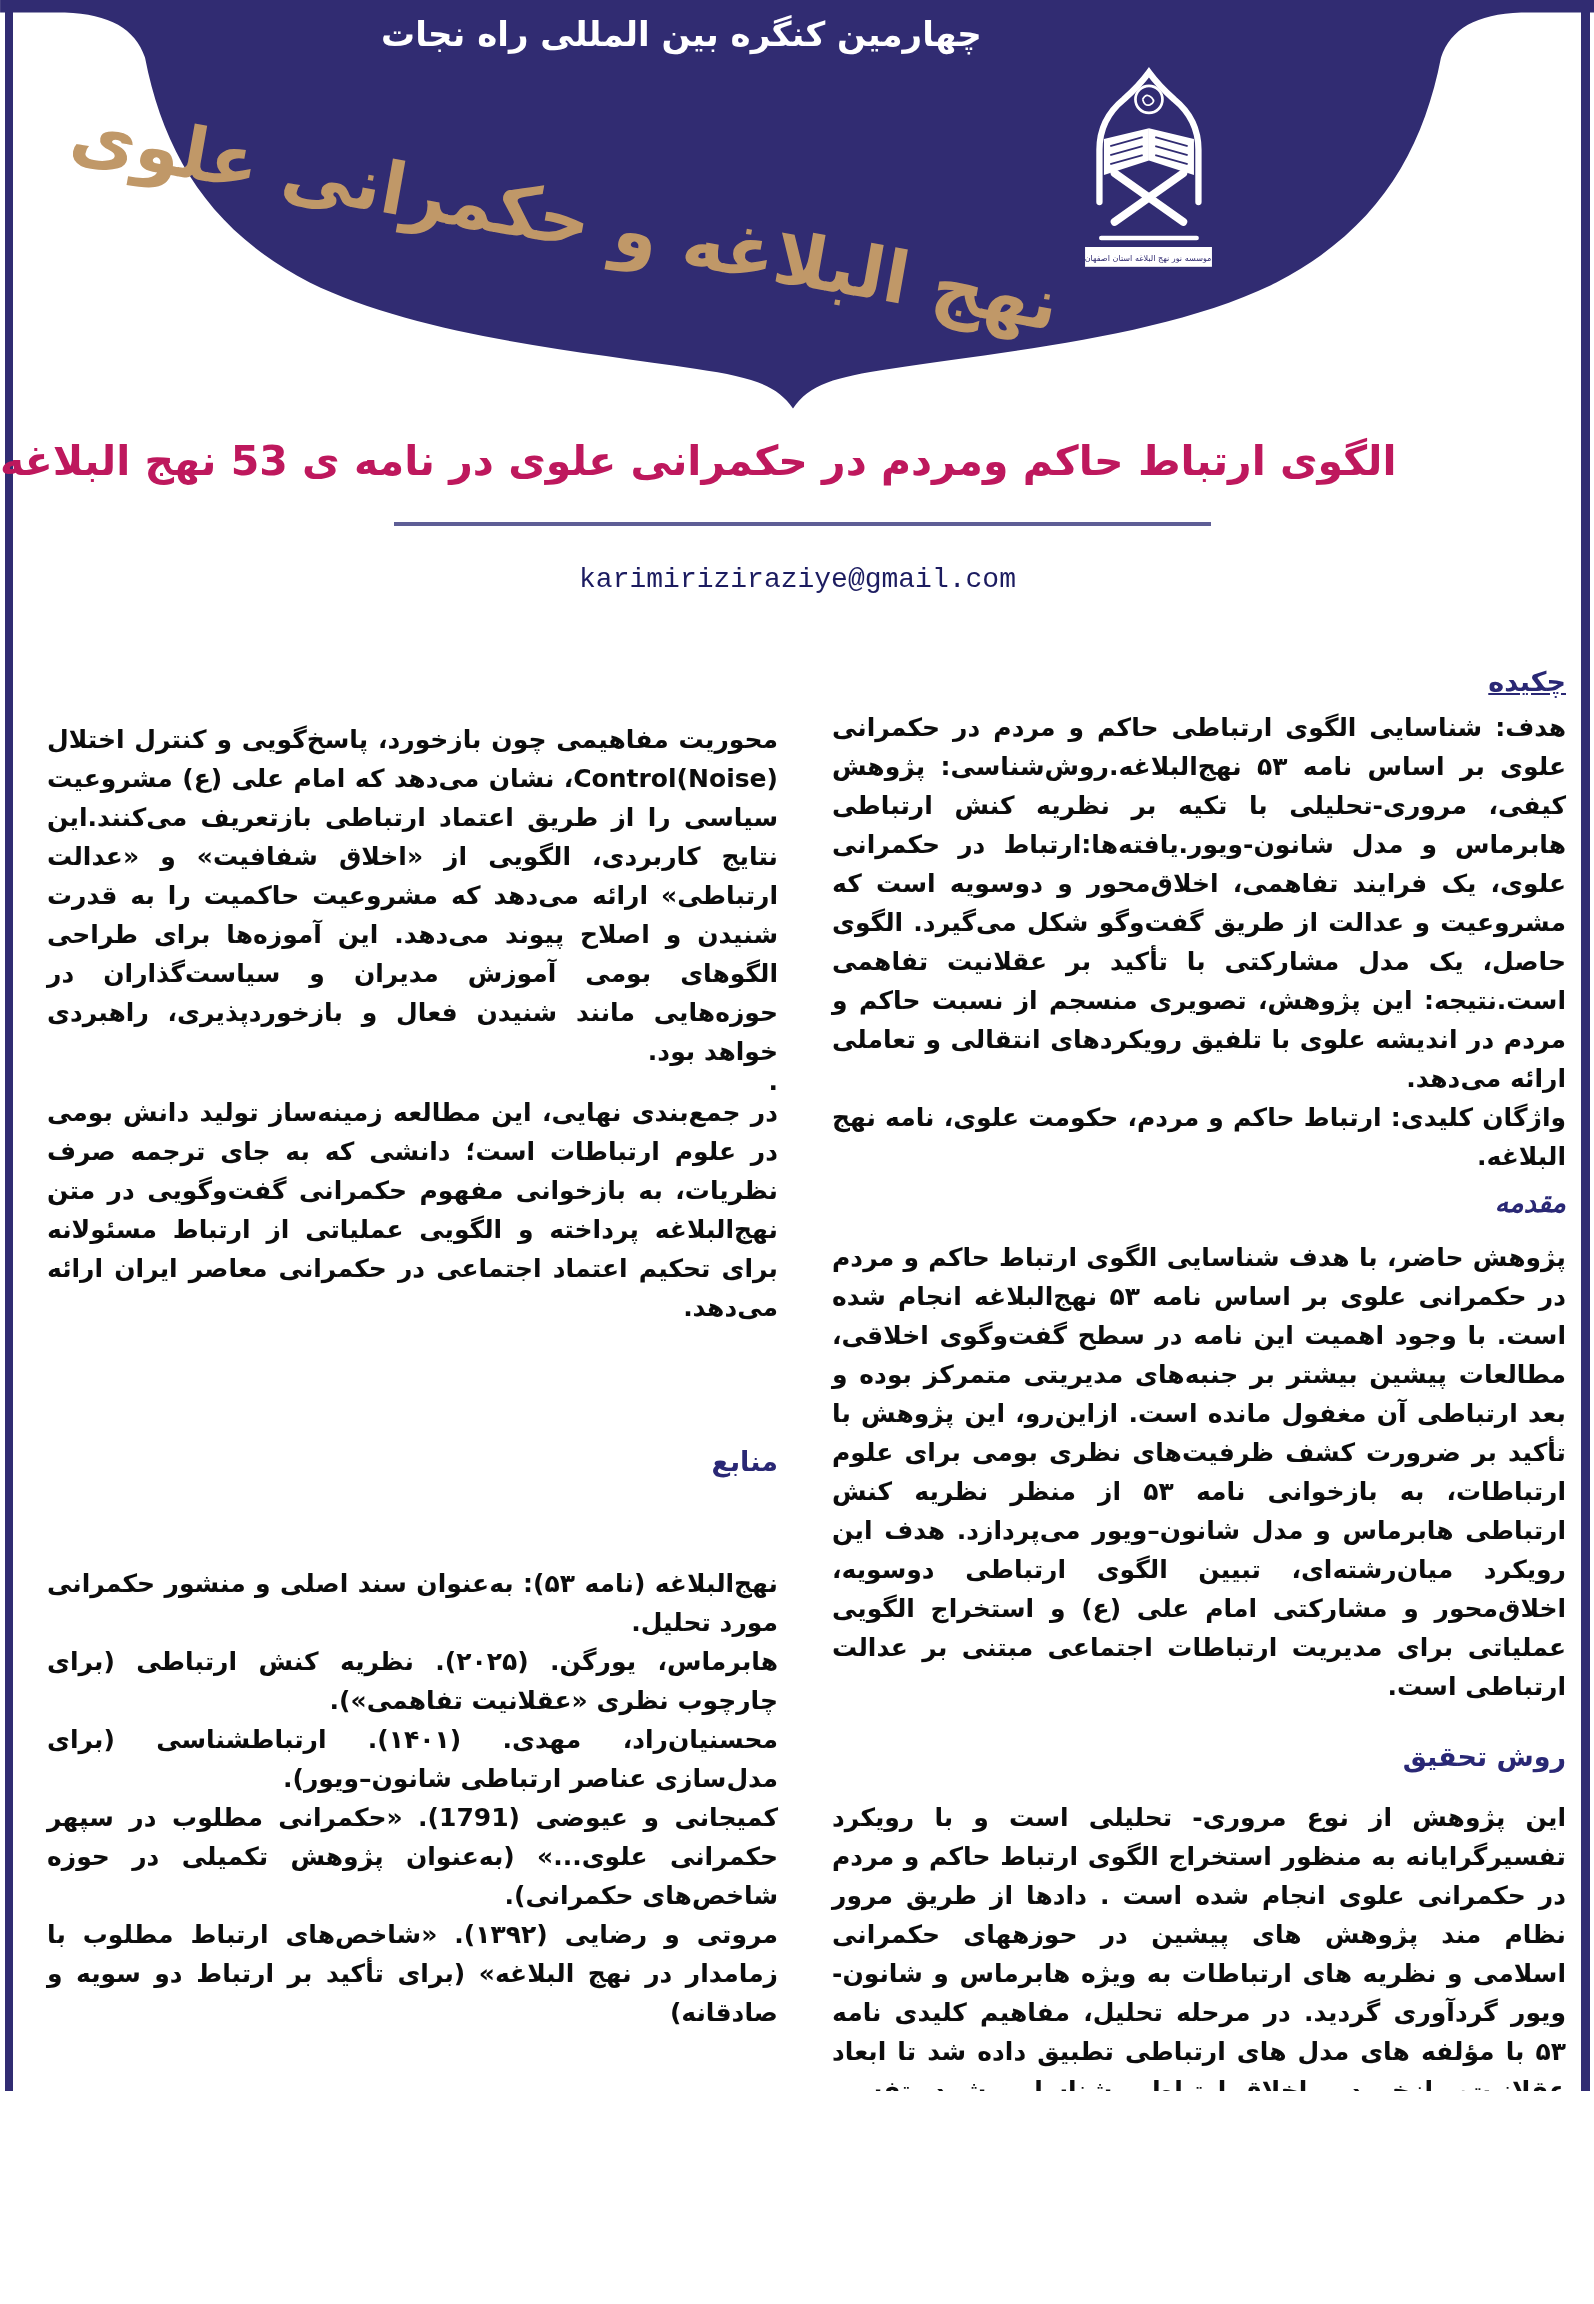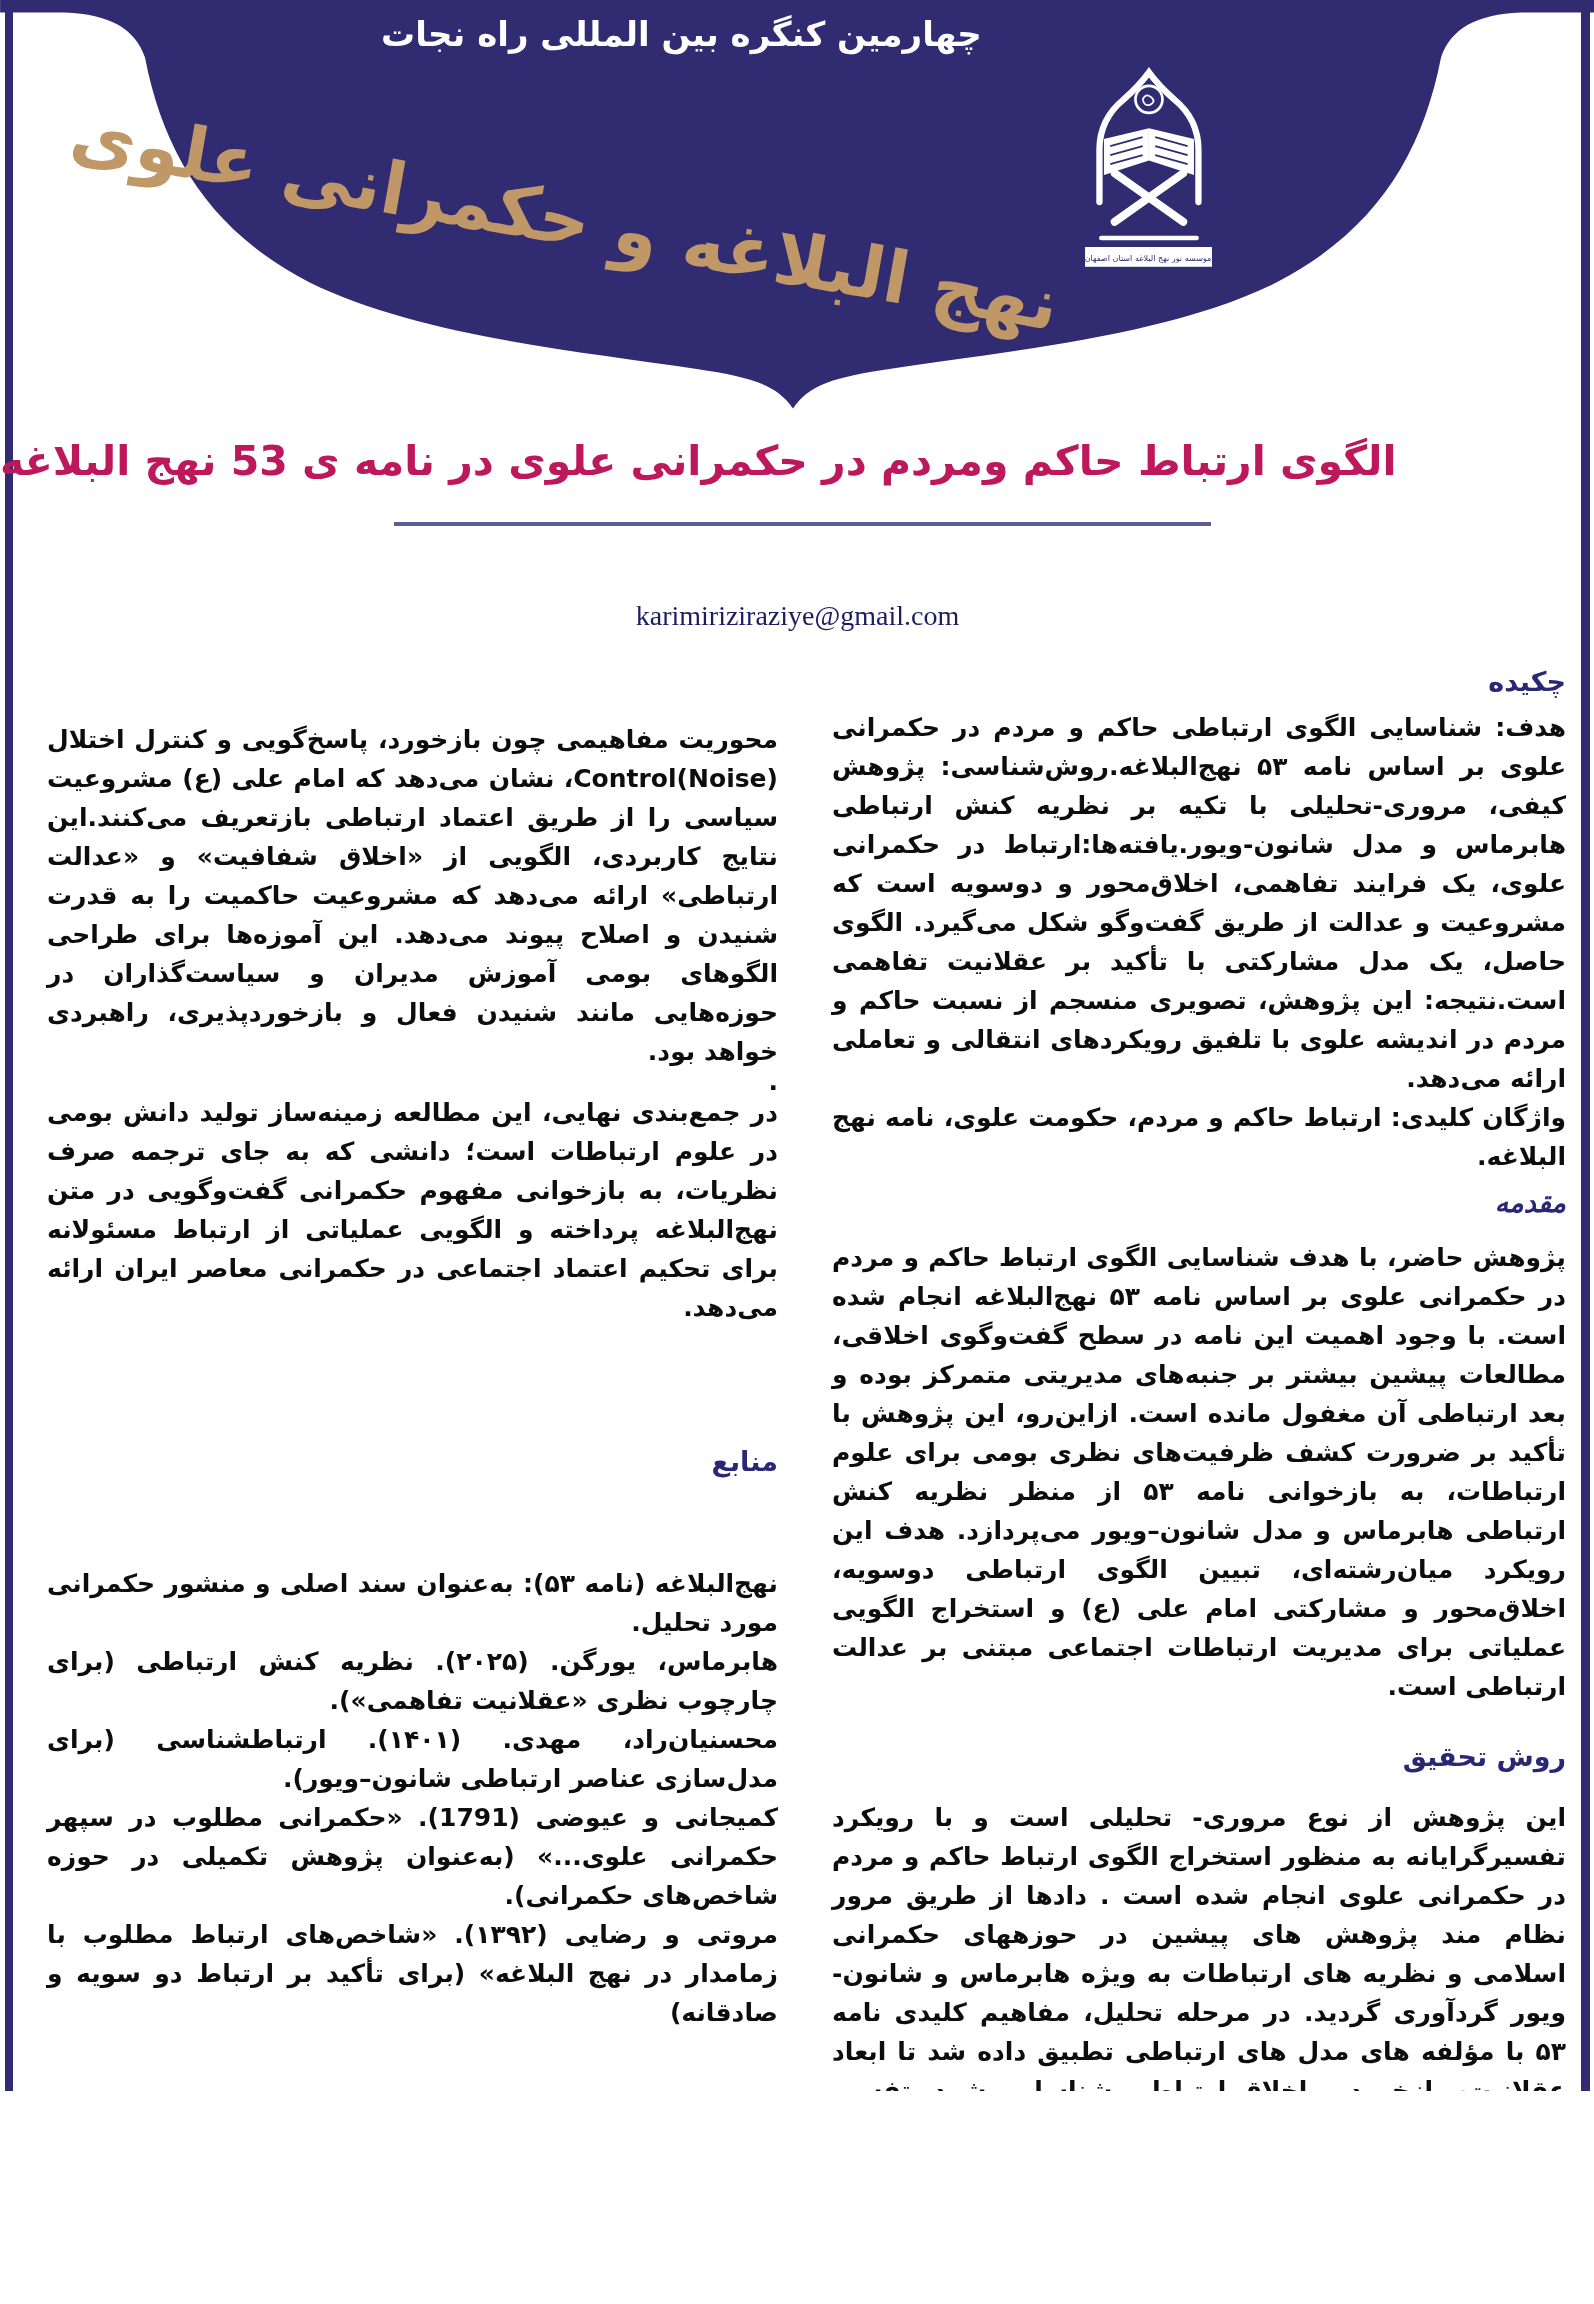--- a/index.html
+++ b/index.html
@@ -19,31 +19,31 @@
         display:flex;align-items:center;justify-content:center;transform:rotate(10deg);
         color:#c09868;font-size:72px;font-weight:bold;white-space:nowrap;}
   .logo-svg{position:absolute;top:67px;left:1074px;}
 
   
   .article-title{position:absolute;top:437px;left:0;width:1595px;text-align:left;
         font-size:41px;font-weight:bold;color:#be185d;white-space:nowrap;}
   .title-underline{position:absolute;top:522px;left:394px;width:817px;height:3.6px;background:#5e5e96;}
   .author{position:absolute;top:562px;left:0;width:1595px;text-align:center;
         font-size:26px;font-weight:bold;color:#24247e;}
-  .email{position:absolute;top:600px;left:0;width:1595px;text-align:center;direction:ltr;
-        font-size:28px;font-family:Liberation Serif, serif;color:#1c1c60;}
+  .email{position:absolute;top:564px;left:0;width:1595px;text-align:center;direction:ltr;
+        font-size:28px;font-family:Liberation Mono, monospace;color:#1c1c60;}
 
   
   .col{position:absolute;font-size:25px;font-weight:bold;color:#0d0d0d;line-height:39px;
         text-align:justify;}
   .col p{margin:0;}
   .col-right{top:662px;right:29px;width:734px;}
   .col-left{top:720px;left:47px;width:731px;}
   .sec{font-size:27px;color:#2a2875;font-weight:bold;margin:0;line-height:39px;}
-  .m-abstract{margin-bottom:7.2px;}
+  .m-abstract{margin-bottom:7.2px;text-decoration:underline;}
   .m-intro{margin-top:7.2px;margin-bottom:16px;font-style:italic;}
   .m-method{margin-top:31px;margin-bottom:21.6px;}
   .m-results{margin-top:18px;margin-bottom:5.4px;}
   .m-sources{margin-top:115px;}
   .refs{margin-top:83px;}
   .stray{margin:52px 0 3.6px;line-height:21.6px;text-align:right;}
 
   .code-label{position:absolute;top:2238px;right:635px;font-size:27px;font-weight:bold;color:#24247e;text-decoration:underline;}
 
   

